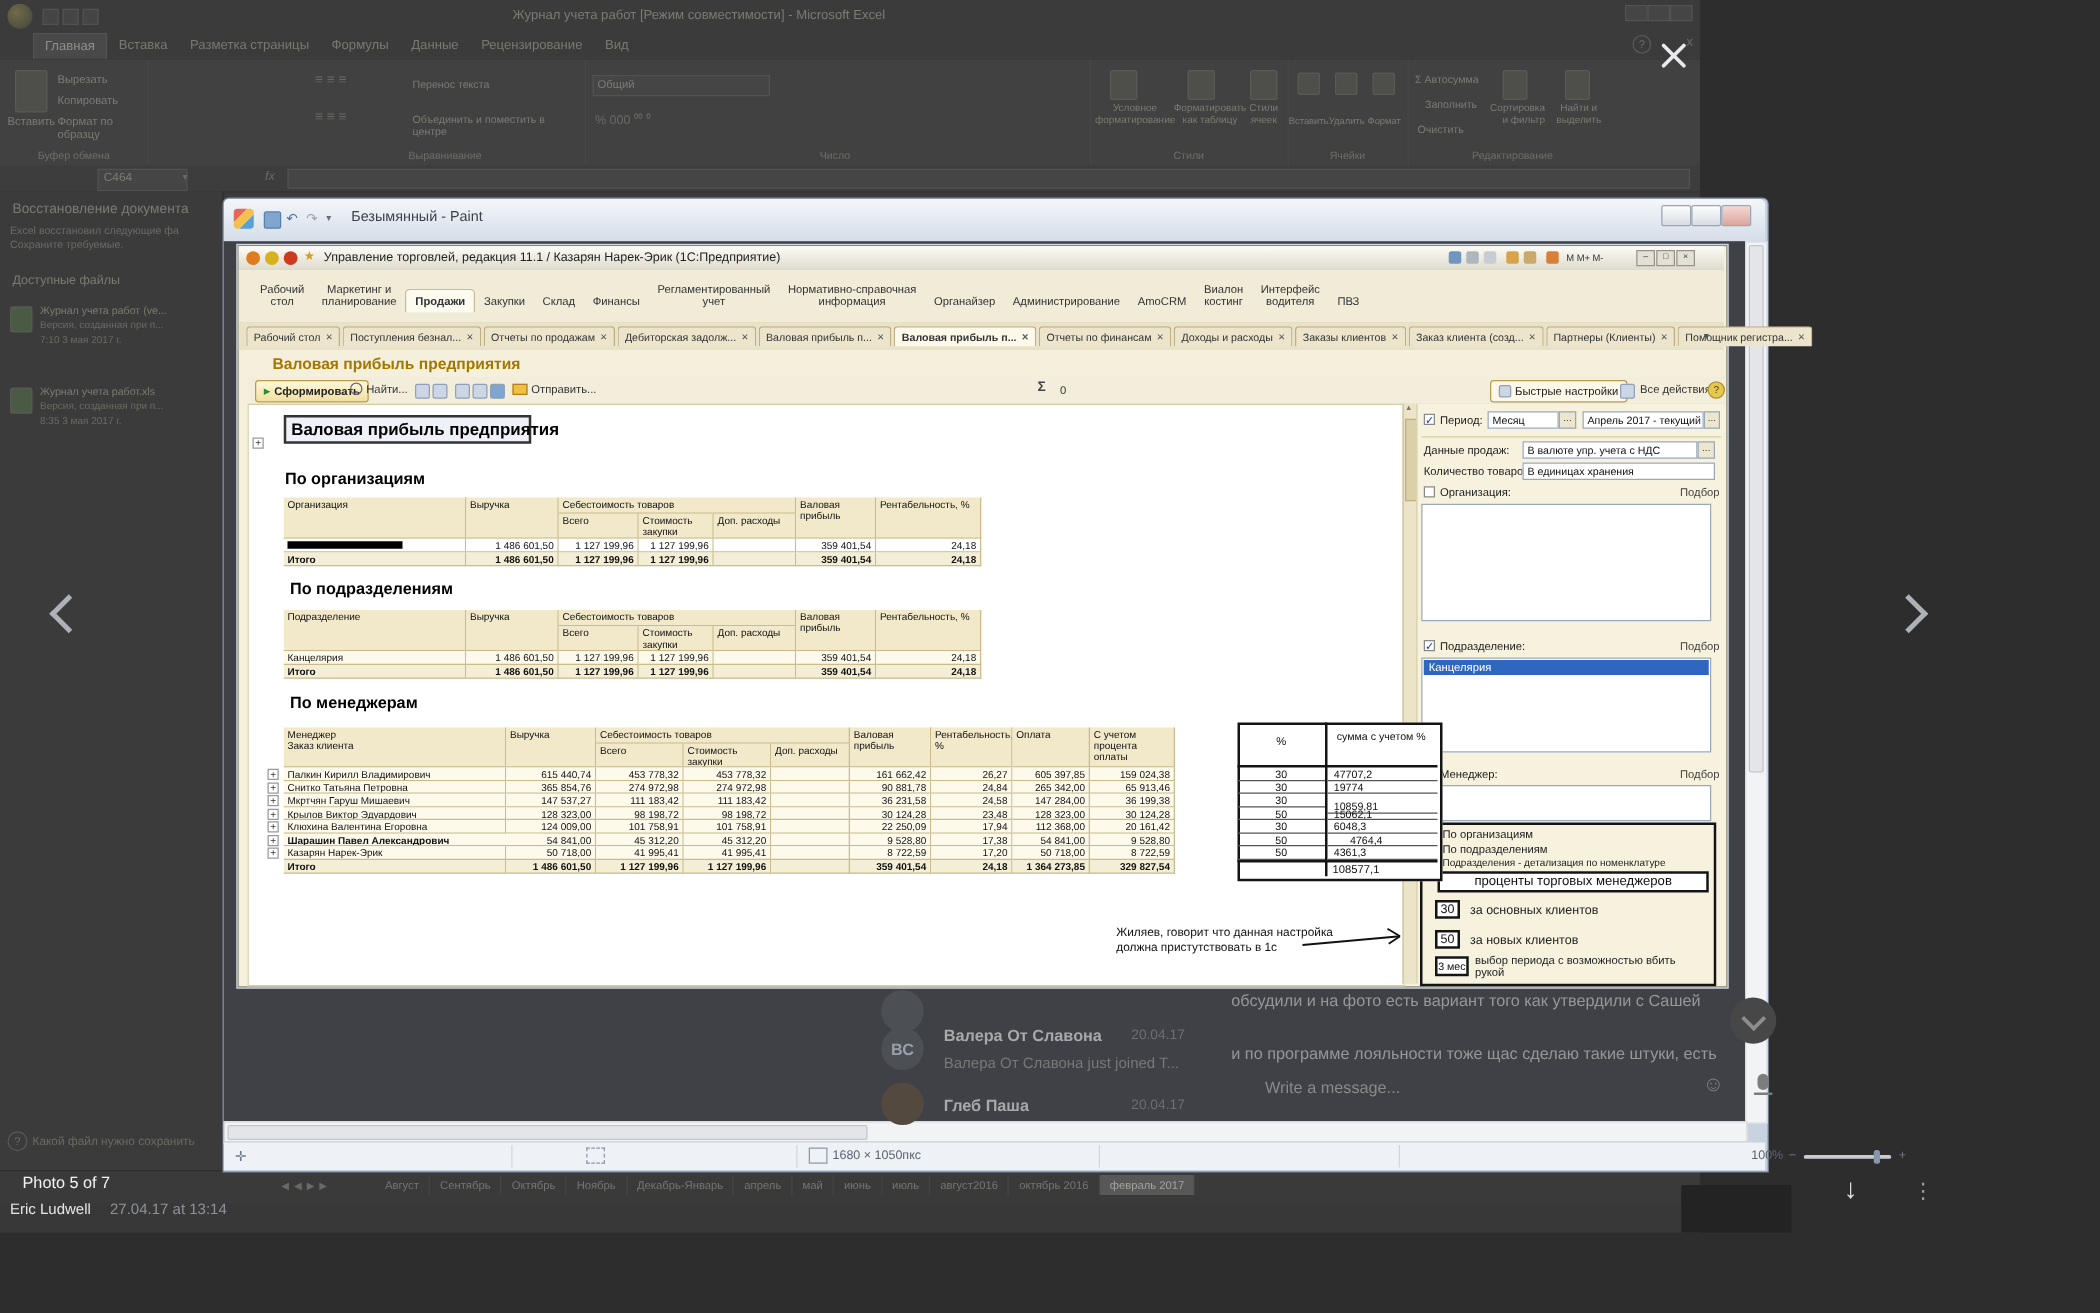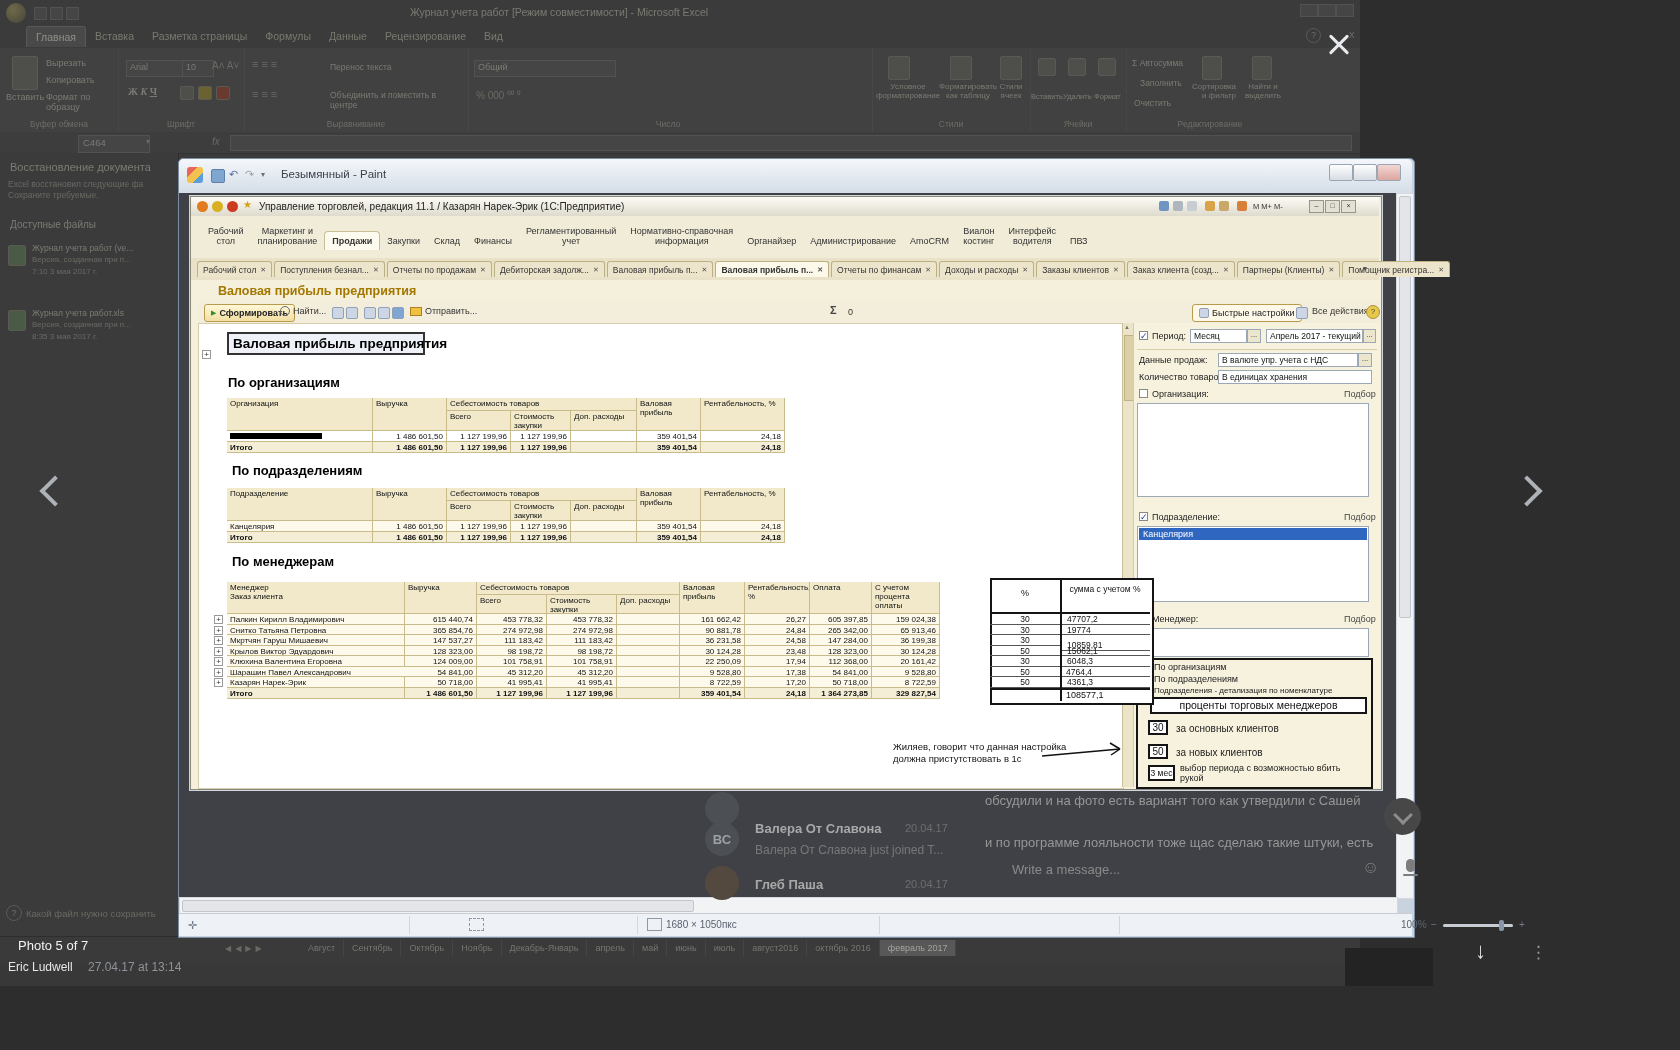--- a/index.html
+++ b/index.html
@@ -114,30 +114,20 @@
 
     <div class="ab xl-grp" style="left:0;top:0;width:118px;height:84px">
       <div class="xl-ico" style="left:12px;top:8px;width:24px;height:32px"></div>
       <div class="ab xl-txt" style="left:6px;top:44px;font-size:9px">Вставить</div>
       <div class="ab xl-txt" style="left:46px;top:10px;font-size:9px">Вырезать</div>
       <div class="ab xl-txt" style="left:46px;top:27px;font-size:9px">Копировать</div>
       <div class="ab xl-txt" style="left:46px;top:44px;font-size:9px">Формат по образцу</div>
       <div class="xl-grplabel">Буфер обмена</div>
     </div>
 
-    <div class="ab xl-grp" style="left:118px;top:0;width:126px;height:84px">
-      <div class="ab xl-box" style="left:8px;top:12px;width:52px;height:13px;font-size:9px;padding:1px 3px">Arial</div>
-      <div class="ab xl-box" style="left:64px;top:12px;width:24px;height:13px;font-size:9px;padding:1px 3px">10</div>
-      <div class="ab xl-dim" style="left:94px;top:12px;font-size:10px">A˄ A˅</div>
-      <div class="ab xl-txt" style="left:10px;top:38px;font-size:10px;font-family:'Liberation Serif',serif;font-weight:bold"><span>Ж</span> <i>К</i> <u>Ч</u></div>
-      <div class="xl-ico" style="left:62px;top:38px;width:12px;height:12px"></div>
-      <div class="xl-ico" style="left:80px;top:38px;width:12px;height:12px;background:#6a6230"></div>
-      <div class="xl-ico" style="left:98px;top:38px;width:12px;height:12px;background:#6a3a30"></div>
-      <div class="xl-grplabel">Шрифт</div>
-    </div>
 
     <div class="ab xl-grp" style="left:244px;top:0;width:224px;height:84px">
       <div class="ab xl-dim" style="left:8px;top:10px;font-size:11px;letter-spacing:3px">≡≡≡</div>
       <div class="ab xl-dim" style="left:8px;top:40px;font-size:11px;letter-spacing:3px">≡≡≡</div>
       <div class="ab xl-txt" style="left:86px;top:14px;font-size:8.5px">Перенос текста</div>
       <div class="ab xl-txt" style="left:86px;top:42px;font-size:8.5px;width:134px">Объединить и поместить в центре</div>
       <div class="xl-grplabel">Выравнивание</div>
     </div>
 
     <div class="ab xl-grp" style="left:468px;top:0;width:404px;height:84px">
@@ -558,21 +548,21 @@
       <div class="tc d d nm" style="left: 227px; top: 656px; width: 178px; height: 10.5px;">Клюхина Валентина Егоровна</div>
       <div class="tc d d" style="left: 405px; top: 656px; width: 72px; height: 10.5px;">124 009,00</div>
       <div class="tc d d" style="left: 477px; top: 656px; width: 70px; height: 10.5px;">101 758,91</div>
       <div class="tc d d" style="left: 547px; top: 656px; width: 70px; height: 10.5px;">101 758,91</div>
       <div class="tc d d" style="left: 617px; top: 656px; width: 63px; height: 10.5px;"></div>
       <div class="tc d d" style="left: 680px; top: 656px; width: 65px; height: 10.5px;">22 250,09</div>
       <div class="tc d d" style="left: 745px; top: 656px; width: 65px; height: 10.5px;">17,94</div>
       <div class="tc d d" style="left: 810px; top: 656px; width: 62px; height: 10.5px;">112 368,00</div>
       <div class="tc d d" style="left: 872px; top: 656px; width: 68px; height: 10.5px;">20 161,42</div>
       <div class="expander" style="left: 214px; top: 657px;">+</div>
-      <div class="tc d d nm" style="left: 227px; top: 666.5px; width: 208px; height: 10.5px;">Шарашин Павел Александрович</div>
+      <div class="tc d d nm" style="left: 227px; top: 666.5px; width: 208px; height: 10.5px; font-weight: bold;">Шарашин Павел Александрович</div>
       <div class="tc d d" style="left: 405px; top: 666.5px; width: 72px; height: 10.5px;">54 841,00</div>
       <div class="tc d d" style="left: 477px; top: 666.5px; width: 70px; height: 10.5px;">45 312,20</div>
       <div class="tc d d" style="left: 547px; top: 666.5px; width: 70px; height: 10.5px;">45 312,20</div>
       <div class="tc d d" style="left: 617px; top: 666.5px; width: 63px; height: 10.5px;"></div>
       <div class="tc d d" style="left: 680px; top: 666.5px; width: 65px; height: 10.5px;">9 528,80</div>
       <div class="tc d d" style="left: 745px; top: 666.5px; width: 65px; height: 10.5px;">17,38</div>
       <div class="tc d d" style="left: 810px; top: 666.5px; width: 62px; height: 10.5px;">54 841,00</div>
       <div class="tc d d" style="left: 872px; top: 666.5px; width: 68px; height: 10.5px;">9 528,80</div>
       <div class="expander" style="left: 214px; top: 667.5px;">+</div>
       <div class="tc d d nm" style="left: 227px; top: 677px; width: 178px; height: 10.5px;">Казарян Нарек-Эрик</div>
@@ -604,21 +594,21 @@
       <div class="ab" style="left: 1062px; top: 614px; width: 88px; height: 10.5px; font-size: 8.5px; color: rgb(17, 17, 17); padding-left: 5px; border-bottom: 1px solid rgb(85, 85, 85); box-sizing: border-box;">47707,2</div>
       <div class="ab" style="left: 990px; top: 624.5px; width: 70px; height: 10.5px; text-align: center; font-size: 8.5px; color: rgb(17, 17, 17); border-bottom: 1px solid rgb(85, 85, 85); box-sizing: border-box;">30</div>
       <div class="ab" style="left: 1062px; top: 624.5px; width: 88px; height: 10.5px; font-size: 8.5px; color: rgb(17, 17, 17); padding-left: 5px; border-bottom: 1px solid rgb(85, 85, 85); box-sizing: border-box;">19774</div>
       <div class="ab" style="left: 990px; top: 635px; width: 70px; height: 10.5px; text-align: center; font-size: 8.5px; color: rgb(17, 17, 17); border-bottom: 1px solid rgb(85, 85, 85); box-sizing: border-box;">30</div>
       <div class="ab" style="left: 1062px; top: 612px; width: 88px; height: 10.5px; font-size: 8.5px; color: rgb(17, 17, 17); padding-left: 5px; border-bottom: 1px solid rgb(85, 85, 85); box-sizing: border-box; margin-top: 28px;">10859,81</div>
       <div class="ab" style="left: 990px; top: 645.5px; width: 70px; height: 10.5px; text-align: center; font-size: 8.5px; color: rgb(17, 17, 17); border-bottom: 1px solid rgb(85, 85, 85); box-sizing: border-box;">50</div>
       <div class="ab" style="left: 1062px; top: 645.5px; width: 88px; height: 10.5px; font-size: 8.5px; color: rgb(17, 17, 17); padding-left: 5px; border-bottom: 1px solid rgb(85, 85, 85); box-sizing: border-box;">15062,1</div>
       <div class="ab" style="left: 990px; top: 656px; width: 70px; height: 10.5px; text-align: center; font-size: 8.5px; color: rgb(17, 17, 17); border-bottom: 1px solid rgb(85, 85, 85); box-sizing: border-box;">30</div>
       <div class="ab" style="left: 1062px; top: 656px; width: 88px; height: 10.5px; font-size: 8.5px; color: rgb(17, 17, 17); padding-left: 5px; border-bottom: 1px solid rgb(85, 85, 85); box-sizing: border-box;">6048,3</div>
       <div class="ab" style="left: 990px; top: 666.5px; width: 70px; height: 10.5px; text-align: center; font-size: 8.5px; color: rgb(17, 17, 17); border-bottom: 1px solid rgb(85, 85, 85); box-sizing: border-box;">50</div>
-      <div class="ab" style="left: 1062px; top: 666.5px; width: 88px; height: 10.5px; font-size: 8.5px; color: rgb(17, 17, 17); padding-left: 4px; border-bottom: 1px solid rgb(85, 85, 85); box-sizing: border-box;">4764,4</div>
+      <div class="ab" style="left: 1062px; top: 666.5px; width: 88px; height: 10.5px; font-size: 8.5px; color: rgb(17, 17, 17); padding-left: 18px; border-bottom: 1px solid rgb(85, 85, 85); box-sizing: border-box;">4764,4</div>
       <div class="ab" style="left: 990px; top: 677px; width: 70px; height: 10.5px; text-align: center; font-size: 8.5px; color: rgb(17, 17, 17); border-bottom: 1px solid rgb(85, 85, 85); box-sizing: border-box;">50</div>
       <div class="ab" style="left: 1062px; top: 677px; width: 88px; height: 10.5px; font-size: 8.5px; color: rgb(17, 17, 17); padding-left: 5px; border-bottom: 1px solid rgb(85, 85, 85); box-sizing: border-box;">4361,3</div>
       <div class="ab" style="left: 990px; top: 687.5px; width: 160px; height: 2px; background: rgb(20, 20, 20);"></div>
       <div class="ab" style="left: 1066px; top: 689.5px; font-size: 9px; color: rgb(17, 17, 17); text-align: right;">108577,1</div>
     </div>
 
   <div class="ab" style="left:893px;top:741px;font-size:9.5px;color:#111">Жиляев, говорит что данная настройка</div>
   <div class="ab" style="left:893px;top:753px;font-size:9.5px;color:#111">должна пристутствовать в 1с</div>
   <svg class="ab" style="left:1040px;top:740px" width="96" height="22">
     <line x1="2" y1="16" x2="80" y2="9" stroke="#111" stroke-width="1.5"></line>

